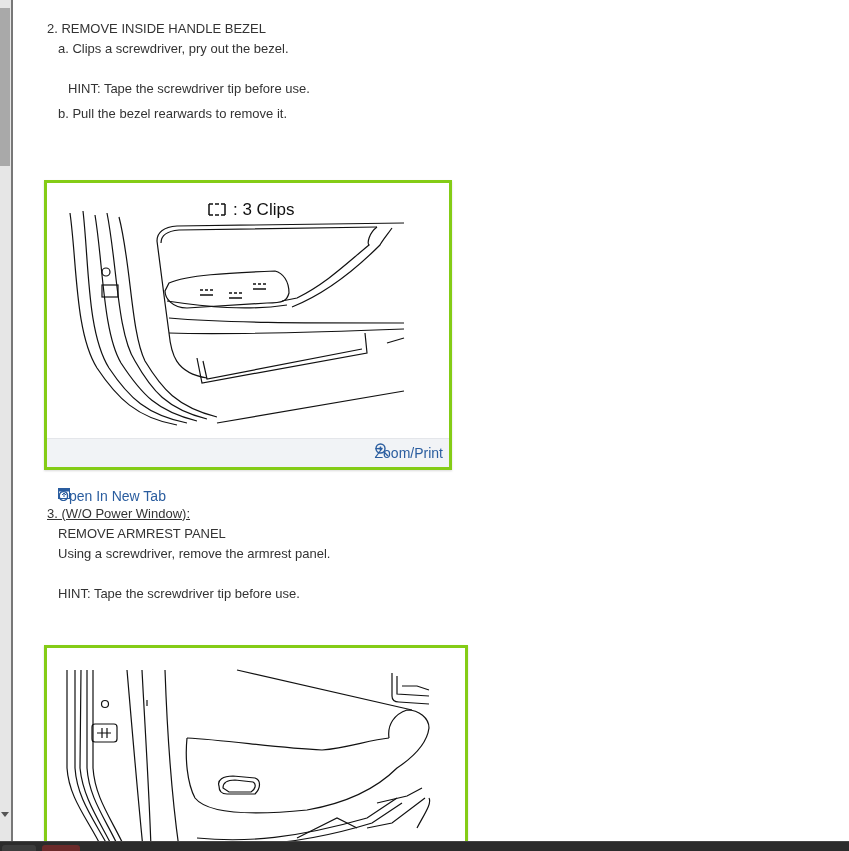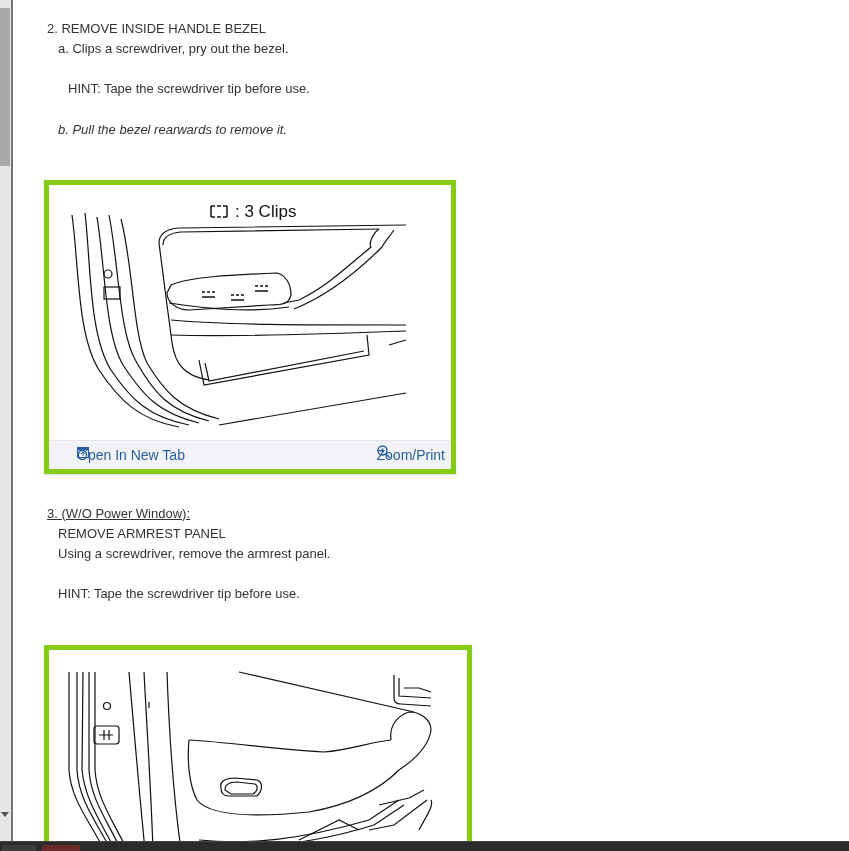--- a/index.html
+++ b/index.html
@@ -23,21 +23,21 @@
     border-top:5px solid #555;
   }
   .divider {
     position:absolute; left:11px; top:0; width:2px; height:842px;
     background:#777777;
   }
   .content { position:absolute; left:13px; top:0; right:0; bottom:9px; }
   .line { position:absolute; font-size:13px; line-height:18px; white-space:nowrap; color:#333; }
   .line b { font-weight:normal; }
   .figure {
-    position:absolute; border:5px solid #84cc16; background:#fff;
+    position:absolute; border:3px solid #84cc16; background:#fff;
     box-shadow:0 1px 2px rgba(0,0,0,0.15);
   }
   .figure svg { position:absolute; left:0; top:0; }
   .caption-bar {
     position:absolute; left:0; right:0; bottom:0; height:28px;
     background:#f1f3f6; border-top:1px solid #e4e6ea;
   }
   .cap-link {
     position:absolute; top:6px; font-size:14px; line-height:16px;
     color:#2a5d9f; cursor:pointer; white-space:nowrap;
@@ -58,21 +58,21 @@
   <div class="scrollbar-thumb"></div>
   <div class="scrollbar-arrow"></div>
 </div>
 <div class="divider"></div>
 
 <div class="content">
 
   <div class="line" style="left:34px; top:20px;">2. REMOVE INSIDE HANDLE BEZEL</div>
   <div class="line" style="left:45px; top:40px;">a. Clips a screwdriver, pry out the bezel.</div>
   <div class="line" style="left:55px; top:80px;"><b>HINT:</b><span> Tape the screwdriver tip before use.</span></div>
-  <div class="line" style="left:45px; top:121px;font-style:italic;">b. Pull the bezel rearwards to remove it.</div>
+  <div class="line" style="left:45px; top:105px;">b. Pull the bezel rearwards to remove it.</div>
 
   <div class="figure" style="left:31px; top:180px; width:402px; height:284px;">
     <svg width="402" height="256" viewBox="0 0 402 256" fill="none" stroke="#111" stroke-width="1.2">
 
       <g>
         <path d="M162 21 h4 M168 21 h4 M174 21 h4 M162 32 h4 M168 32 h4 M174 32 h4 M162 21 v11 M178 21 v11" stroke-width="1.5"></path>
       </g>
       <text x="186" y="32" font-family="Liberation Sans, sans-serif" font-size="17" fill="#111" stroke="none">: 3 Clips</text>
 
       <path d="M23 30 C30 80 28 150 50 185 C70 215 90 235 130 242"></path>
@@ -98,21 +98,21 @@
       <path d="M206 101 h3 M211 101 h3 M216 101 h3 M206 106 h13" stroke-width="1.5"></path>
 
       <path d="M122 135 C180 140 250 140 357 140"></path>
       <path d="M122 150 C180 152 250 150 357 146"></path>
       <path d="M150 175 L155 200 L320 170 L318 150"></path>
       <path d="M156 178 L160 196 L315 166"></path>
       <path d="M340 160 L357 155"></path>
       <path d="M170 240 L357 208"></path>
     </svg>
     <div class="caption-bar">
-      <span class="cap-link" style="left:28px;">
+      <span class="cap-link" style="left:11px;margin-top:43px;">
         <svg class="ico" width="12" height="11" viewBox="0 0 12 11">
             <rect x="0.5" y="0.5" width="11" height="10" fill="none" stroke="#2a5d9f"></rect>
             <rect x="0.5" y="0.5" width="11" height="3" fill="#2a5d9f"></rect>
             <path d="M6 9 V5 M4 7 L6 5 L8 7" stroke="#2a5d9f" fill="none"></path>
           </svg><span>Open In New Tab</span>
       </span>
       <span class="cap-link" style="right:6px; top:4px;">
         <svg class="ico" width="14" height="14" viewBox="0 0 14 14" style="margin-right:2px; vertical-align:top;">
             <circle cx="5.5" cy="5.5" r="4.5" fill="none" stroke="#2a5d9f" stroke-width="1.4"></circle>
             <path d="M3.5 5.5 H7.5 M5.5 3.5 V7.5 M9 9 L13 13" stroke="#2a5d9f" stroke-width="1.4"></path>

